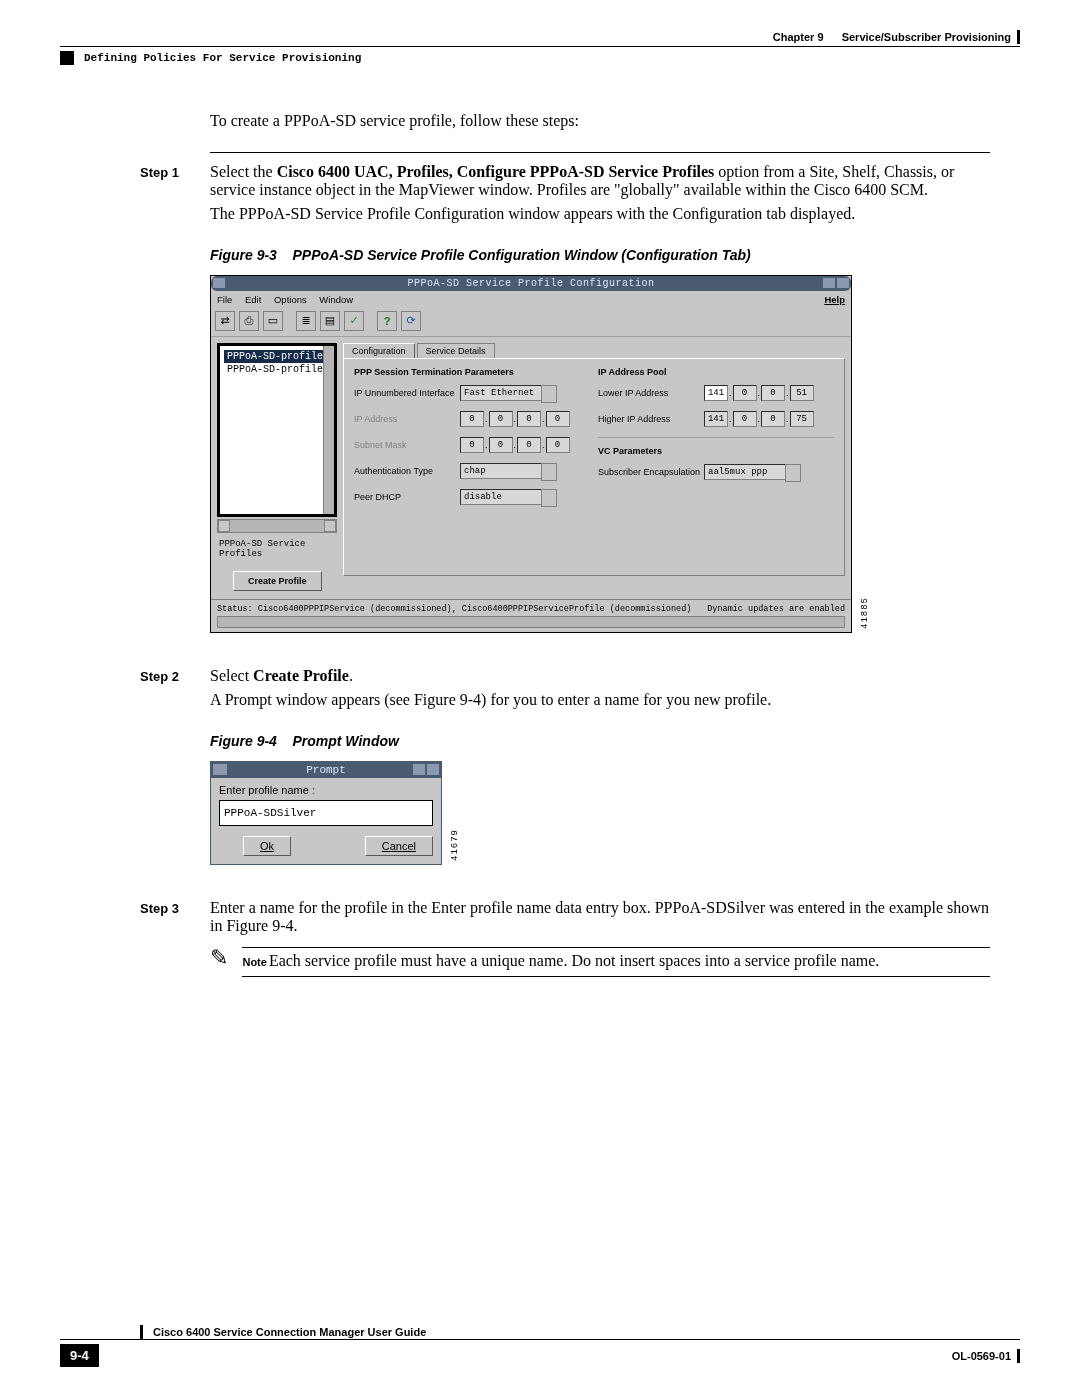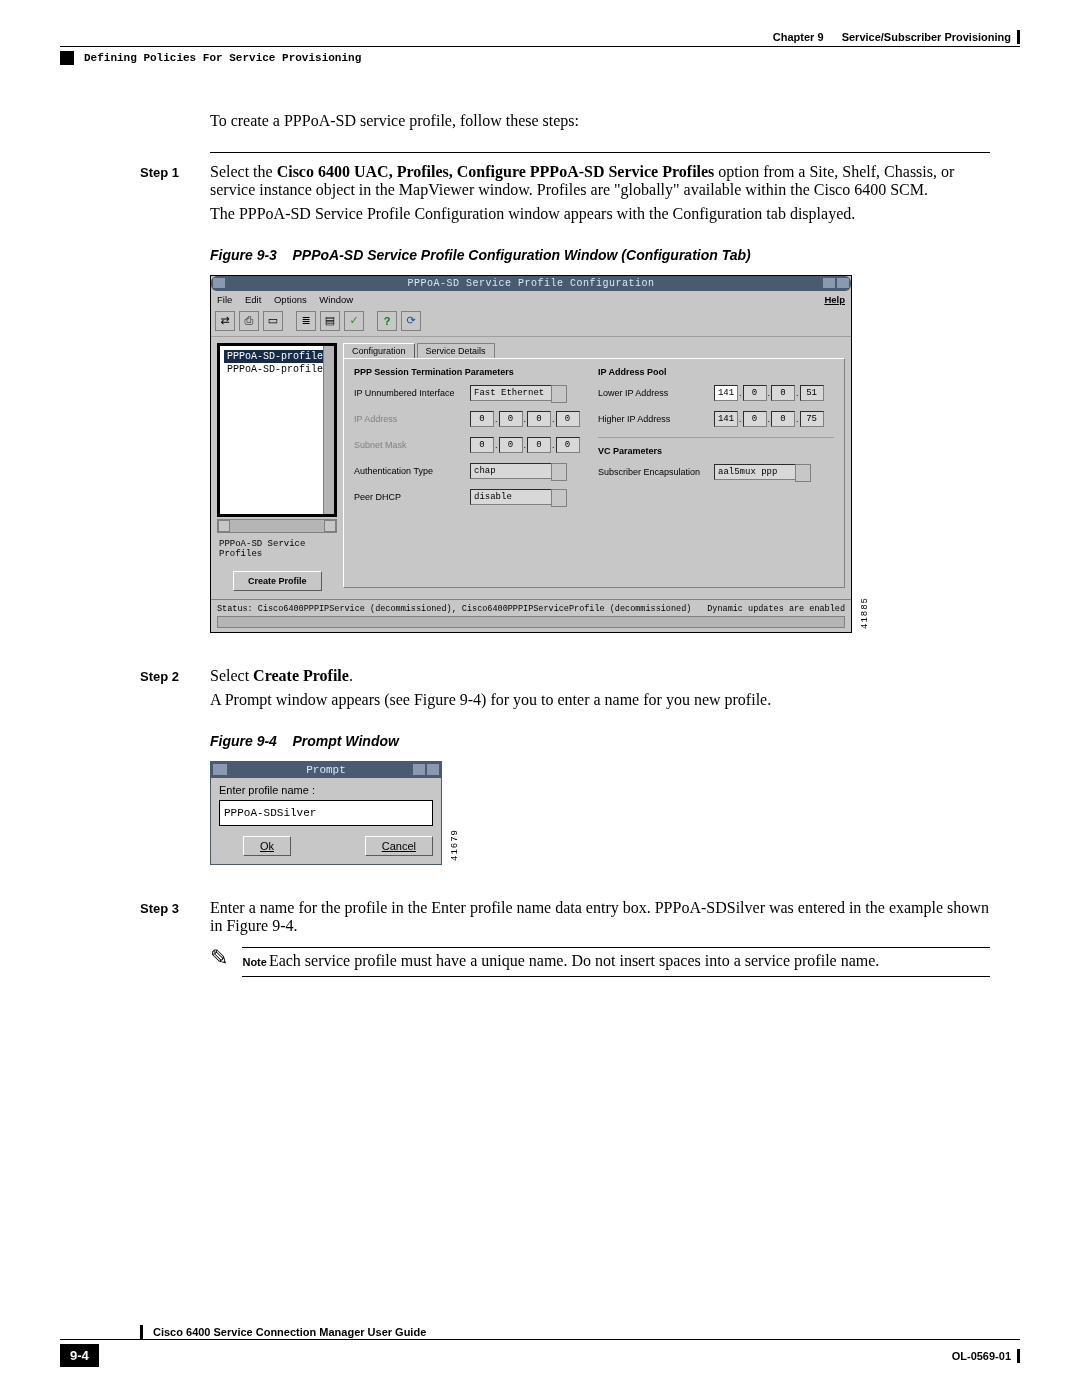--- a/index.html
+++ b/index.html
@@ -160,28 +160,28 @@
   .cfg-right { flex:1; }
   .cfg-tabs { display:flex; font-size:9px; }
   .cfg-tab {
     padding:2px 8px; background:#c7c7c7;
     border:1px solid #808080; border-bottom:none;
     margin-right:2px;
   }
   .cfg-tab.active { background:#c7c7c7; font-weight:normal; border-color:#fff #5a5a5a #c7c7c7 #fff; }
   .cfg-panel {
     border:1px solid #808080; border-top-color:#fff; border-left-color:#fff;
-    padding:8px 10px 20px 10px; background:#c7c7c7;
+    padding:8px 10px 8px 10px; background:#c7c7c7;
     display:flex; gap:8px;
     min-height:200px;
   }
   .pcol { flex:1; font-size:9px; }
   .grp-title { font-weight:bold; margin-bottom:8px; }
   .prow { display:flex; align-items:center; margin-bottom:10px; }
-  .prow label { width:116px; }
+  .prow label { width:106px; }
   .prow .field {
     background:#d8d8d8; border:1px inset #808080; height:14px; width:86px;
     font-family:"Courier New",monospace; font-size:9px; padding:0 3px;
     display:flex; align-items:center;
   }
   .prow .field.dd { width:76px; position:relative; }
   .prow .field.dd::after {
     content:""; position:absolute; right:-14px; top:-1px; width:14px; height:16px;
     background:#c7c7c7; border:1px solid #808080;
   }

